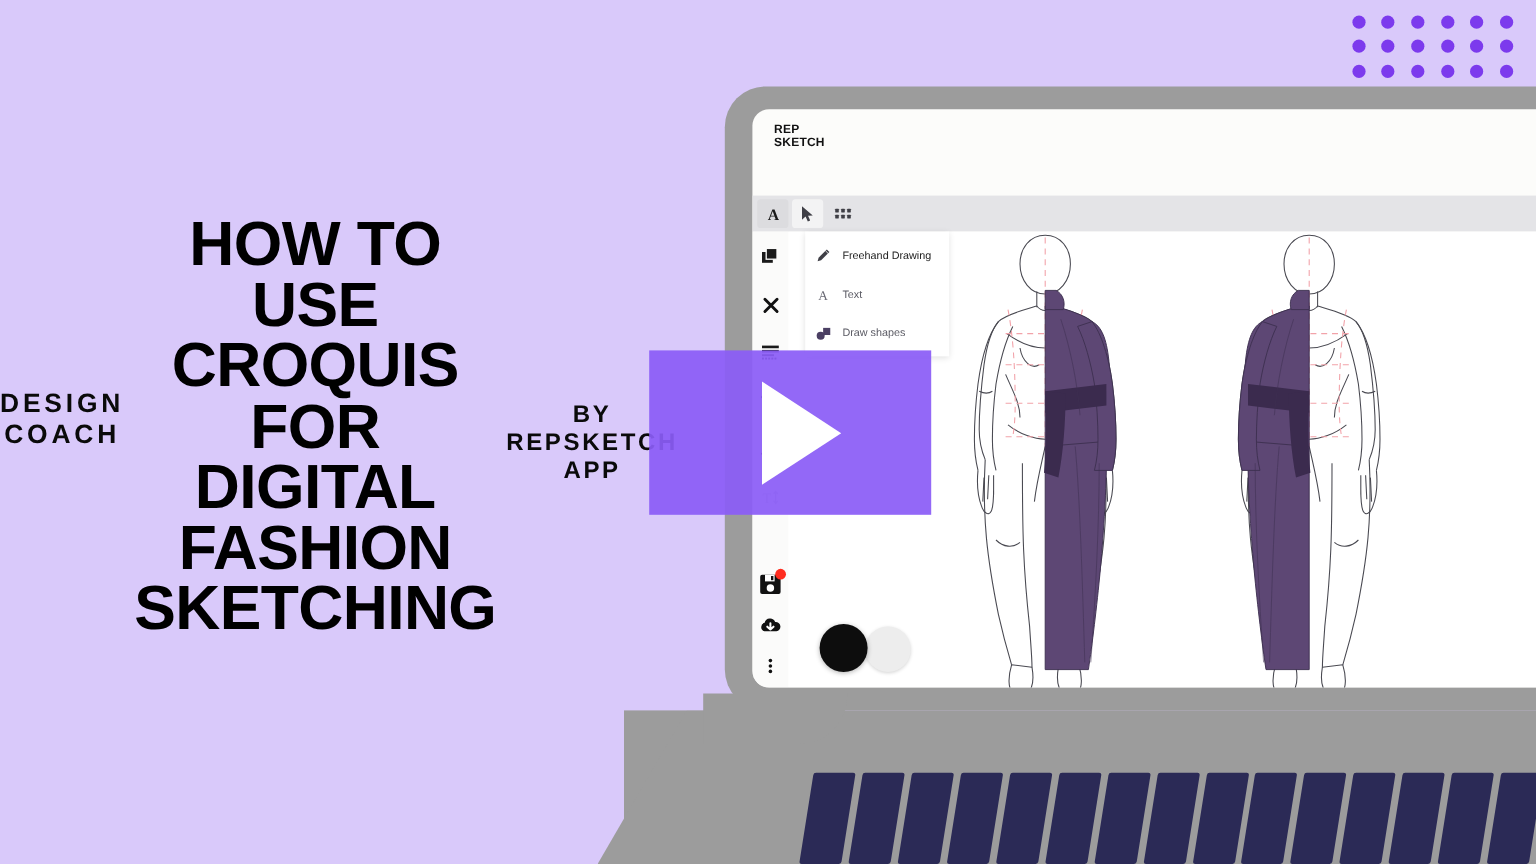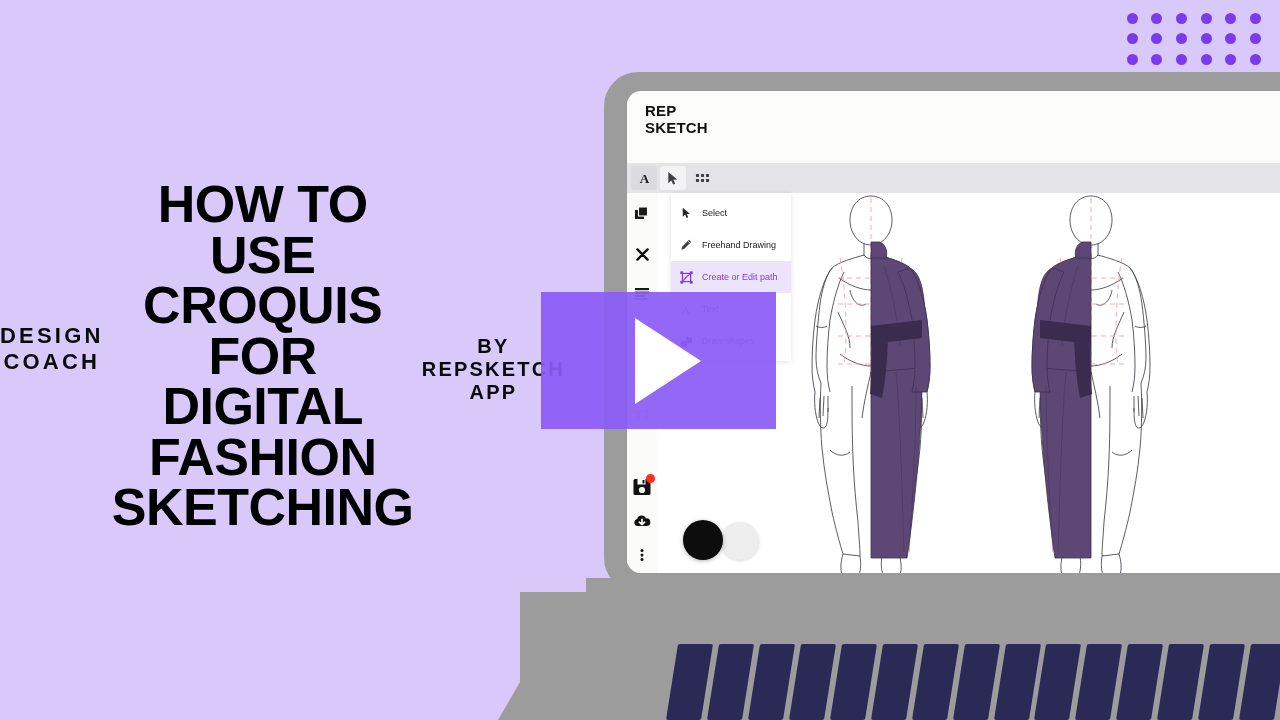--- a/index.html
+++ b/index.html
@@ -158,21 +158,21 @@
     background: #2b2a56;
     transform: skewX(-9deg);
     border-radius: 2px;
   }
 
   
   #app-logo {
     position: absolute;
     left: 18px;
     top: 12px;
-    font-size: 15px;
+    font-size: 10px;
     font-weight: 800;
     line-height: 1.12;
     letter-spacing: 0.2px;
     color: #111;
     white-space: pre-line;
   }
 
   #top-toolbar {
     position: absolute;
     left: 0;
@@ -660,49 +660,26 @@
               <path d="M140 200 C140 250 137 310 133 366"></path>
             </g>
           </g>
         </g>
       </svg>
     </div>
 
     <div id="tool-menu">
       <div class="menu-item">
         <span class="mi-icon">
-          <svg width="11" height="12" viewBox="0 0 14 16">
-              <path d="M2 1 L2 13 L5.2 10 L7.2 14.5 L9.3 13.6 L7.4 9.3 L11.6 9.1 Z" fill="#26262b"></path>
-            </svg>
-        </span>
-        <span>Select</span>
-      </div>
-      <div class="menu-item">
-        <span class="mi-icon">
           <svg width="12" height="12" viewBox="0 0 14 14">
             <path d="M10.5 1 L13 3.5 L5 11.5 L1.6 12.4 L2.5 9 Z" fill="#3f3f46"></path>
             <path d="M9.2 2.3 L11.7 4.8" stroke="#fff" stroke-width="0.8"></path>
           </svg>
         </span>
         <span>Freehand Drawing</span>
-      </div>
-      <div class="menu-item selected">
-        <span class="mi-icon">
-          <svg width="13" height="13" viewBox="0 0 14 14">
-            <rect x="2.6" y="2.6" width="8.8" height="8.8" fill="none" stroke="#7c3aed" stroke-width="1.3"></rect>
-            <path d="M3.6 10.4 C6 7 8 5 10.4 3.6" stroke="#7c3aed" stroke-width="1.3" fill="none"></path>
-            <g fill="#7c3aed">
-              <rect x="0.4" y="0.4" width="3" height="3"></rect>
-              <rect x="10.6" y="0.4" width="3" height="3"></rect>
-              <rect x="0.4" y="10.6" width="3" height="3"></rect>
-              <rect x="10.6" y="10.6" width="3" height="3"></rect>
-            </g>
-          </svg>
-        </span>
-        <span>Create or Edit path</span>
       </div>
       <div class="menu-item dim">
         <span class="mi-icon">
           <svg width="12" height="13" viewBox="0 0 14 14">
             <text x="7" y="12" text-anchor="middle" font-family="Liberation Serif, serif" font-size="13" fill="#6b6b75">A</text>
           </svg>
         </span>
         <span>Text</span>
       </div>
       <div class="menu-item dim">

